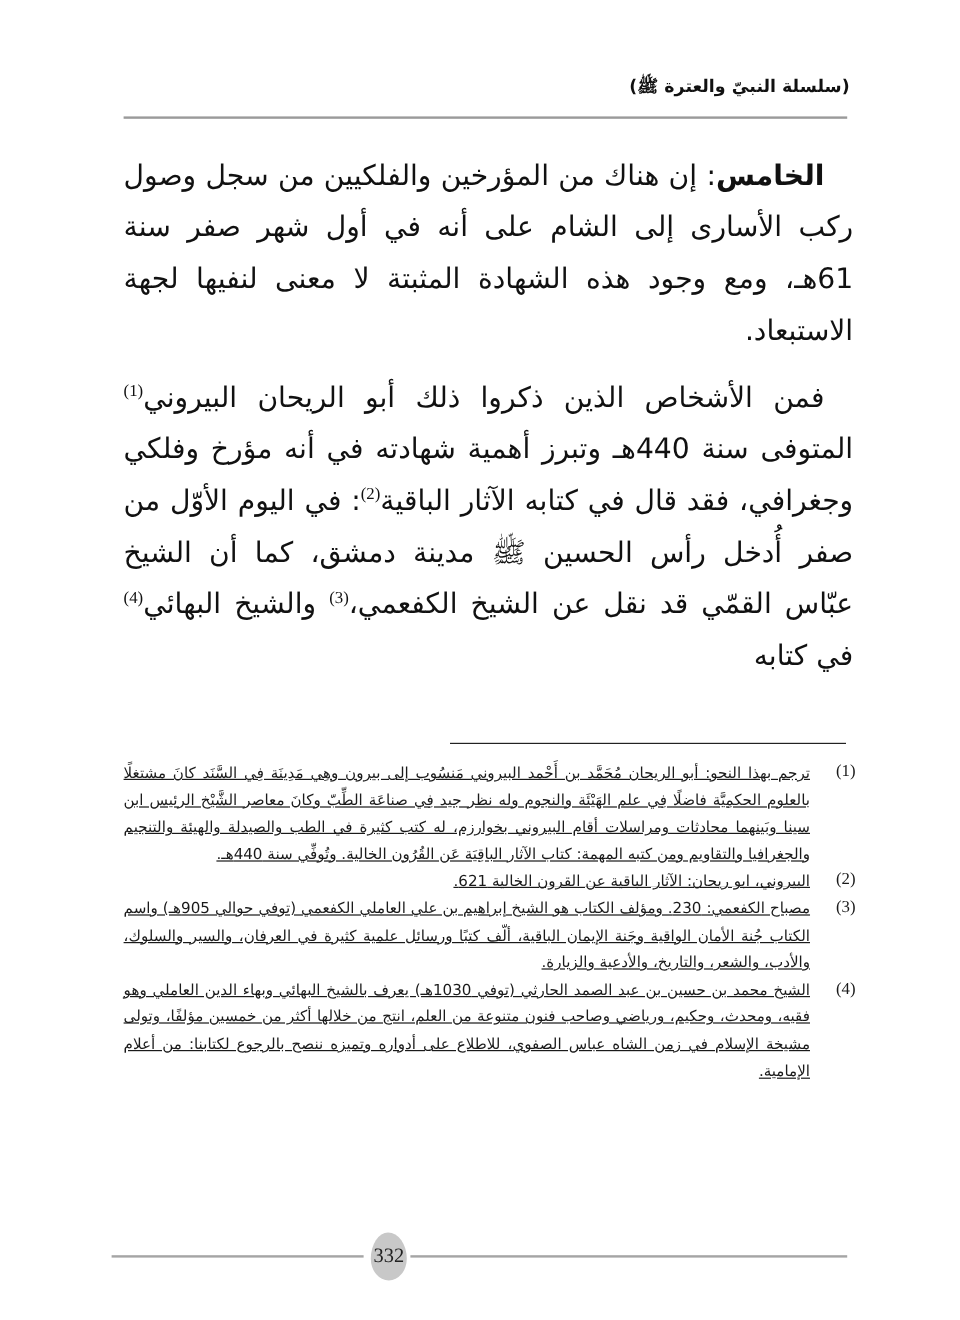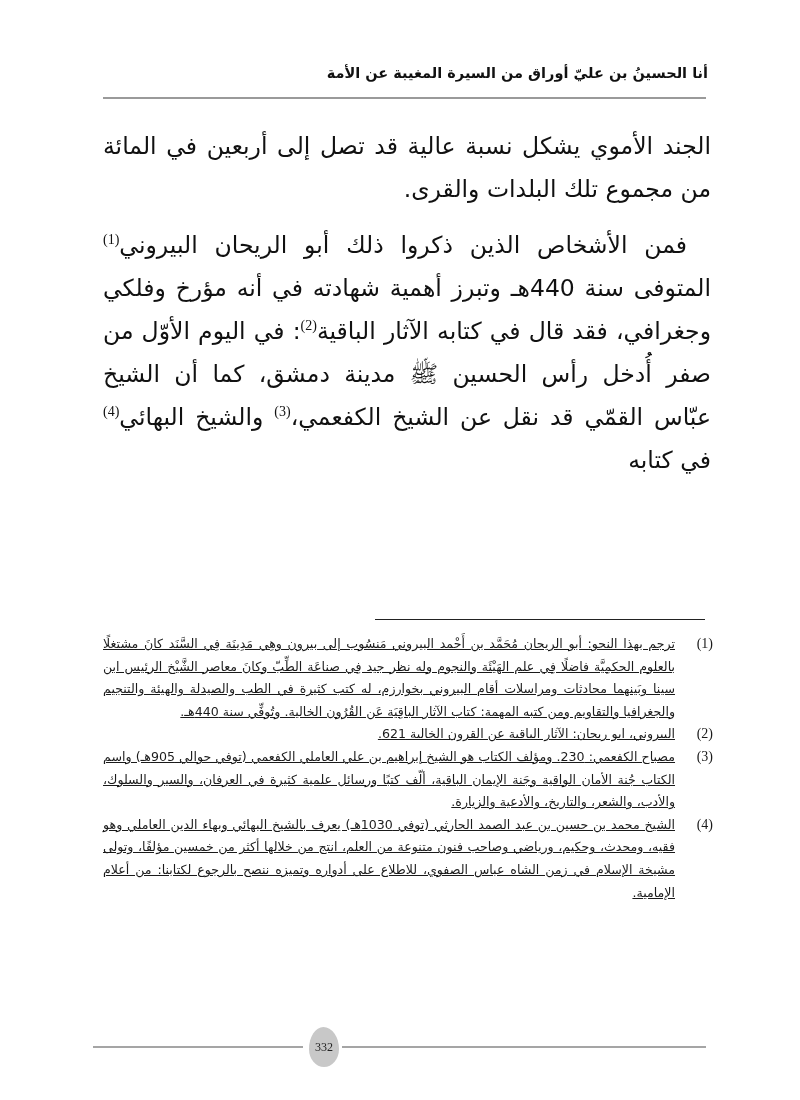--- a/index.html
+++ b/index.html
@@ -51,36 +51,36 @@
     
     .footer-rule {
       position: absolute; top: 1046px; height: 0; border-top: 2px solid #a5a5a5;
     }
     .footer-rule.left { left: 93px; width: 210px; }
     .footer-rule.right { left: 342px; width: 364px; }
     .page-badge {
       position: absolute; left: 309px; top: 1027px; width: 30px; height: 40px;
       background: #c8c8c8; border-radius: 48% 52% 50% 50% / 55% 55% 45% 45%;
       display: flex; align-items: center; justify-content: center;
-      font-family: "Liberation Serif", serif; font-size: 12px; color: #222;
+      font-family: "Liberation Serif", serif; font-size: 17px; color: #222;
     }
   </style>
 </head>
 <body>
 
 <div class="page">
 
   <div class="running-header">
-    <span>أنا الحسينُ بن عليّ أوراق من السيرة المغيبة عن الأمة</span>
+    <span>(سلسلة النبيّ والعترة ﷺ)</span>
   </div>
   <div class="header-rule"></div>
 
   <div class="body-text">
-    <p>
-      <span>الجند الأموي يشكل نسبة عالية قد تصل إلى أربعين في المائة من مجموع تلك البلدات والقرى.</span>
+    <p class="indent">
+      <span class="lead">الخامس</span><span>: إن هناك من المؤرخين والفلكيين من سجل وصول ركب الأسارى إلى الشام على أنه في أول شهر صفر سنة 61هـ، ومع وجود هذه الشهادة المثبتة لا معنى لنفيها لجهة الاستبعاد.</span>
     </p>
     <p class="indent">
       <span>فمن الأشخاص الذين ذكروا ذلك أبو الريحان البيروني</span><sup class="fn">(1)</sup><span> المتوفى سنة 440هـ وتبرز أهمية شهادته في أنه مؤرخ وفلكي وجغرافي، فقد قال في كتابه الآثار الباقية</span><sup class="fn">(2)</sup><span>: في اليوم الأوّل من صفر أُدخل رأس الحسين ﷺ مدينة دمشق، كما أن الشيخ عبّاس القمّي قد نقل عن الشيخ الكفعمي،</span><sup class="fn">(3)</sup><span> والشيخ البهائي</span><sup class="fn">(4)</sup><span> في كتابه</span>
     </p>
   </div>
 
   <div class="fn-rule"></div>
 
   <div class="footnotes">
     <div class="fn-item">

